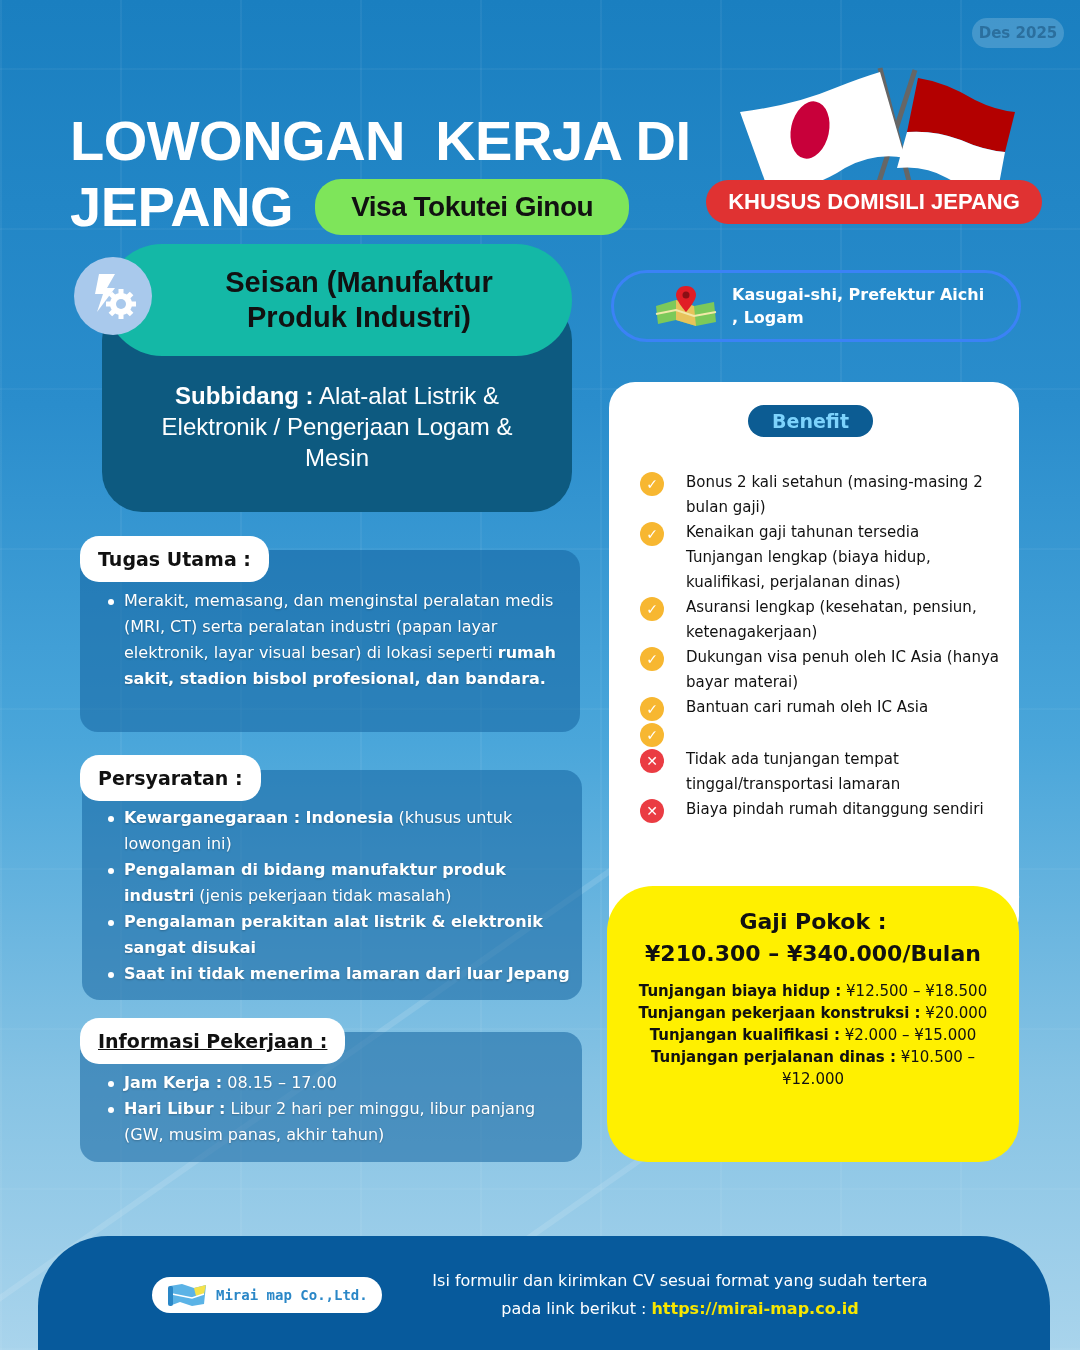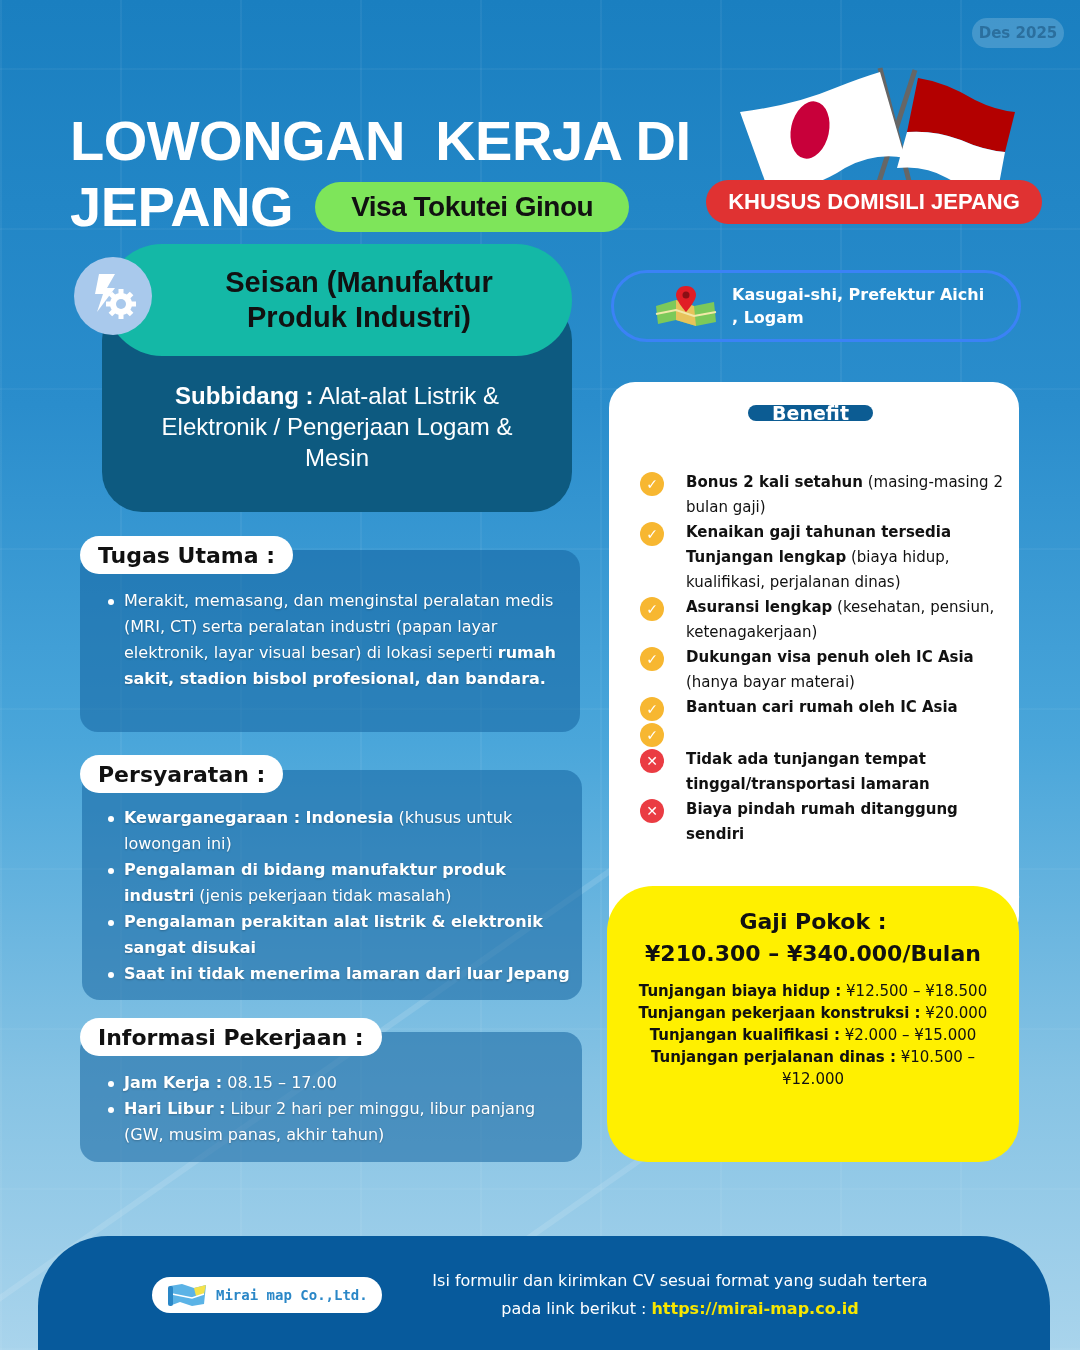--- a/index.html
+++ b/index.html
@@ -30,21 +30,21 @@
     font-weight: bold; font-size: 15px; display: flex; align-items: center; justify-content: center;
   }
 
   .title {
     left: 70px; top: 108px; font-family: "Liberation Sans", sans-serif;
     font-weight: bold; font-size: 56px; line-height: 66px; color: #fff; letter-spacing: -0.5px;
   }
   .title .line2 { display: flex; align-items: center; gap: 22px; }
   .visa-pill {
     background: #7ee55a; color: #111; border-radius: 26px;
-    font-size: 28px; font-weight: bold; height: 50px; padding: 0 36px;
+    font-size: 28px; font-weight: bold; height: 56px; padding: 0 36px;
     display: flex; align-items: center; letter-spacing: -0.5px;
   }
 
   .flags { left: 735px; top: 60px; width: 290px; height: 140px; }
   .domisili {
     left: 706px; top: 180px; width: 336px; height: 44px; border-radius: 22px;
     background: #e03232; color: #fff; font-weight: bold; font-size: 22px;
     display: flex; align-items: center; justify-content: center;
     font-family: "Liberation Sans", sans-serif;
   }
@@ -73,52 +73,52 @@
   .loc-pill {
     left: 611px; top: 270px; width: 410px; height: 72px; border-radius: 36px;
     border: 3px solid #3b82f6; display: flex; align-items: center; padding-left: 40px; gap: 14px;
   }
   .loc-text { font-weight: bold; font-size: 16px; line-height: 23px; color: #fff; }
 
   .benefit-card {
     left: 609px; top: 382px; width: 410px; height: 560px; border-radius: 26px; background: #fff;
   }
   .benefit-title {
-    left: 748px; top: 405px; width: 125px; height: 16px; border-radius: 16px;
-    background: #0c5c93; color: #ffffff; font-weight: bold; font-size: 19px;
+    left: 748px; top: 405px; width: 125px; height: 32px; border-radius: 16px;
+    background: #0c5c93; color: #7dd3fc; font-weight: bold; font-size: 19px;
     display: flex; align-items: center; justify-content: center;
   }
   .benefit-list {
     left: 640px; top: 470px; width: 370px; list-style: none; color: #111;
     font-size: 15px; line-height: 25px;
   }
   .benefit-list li { display: flex; align-items: flex-start; gap: 22px; }
   .benefit-list .ico {
     flex: 0 0 24px; width: 24px; height: 24px; border-radius: 50%; margin-top: 2px;
     display: flex; align-items: center; justify-content: center; color: #fff; font-weight: bold; font-size: 14px;
   }
   .ico.ok { background: #f7b731; }
   .ico.no { background: #ea3c43; }
-  .benefit-list b { font-weight: bold; margin-top: 48px; }
+  .benefit-list b { font-weight: normal; margin-top: 48px; }
 
   .salary-card {
     left: 607px; top: 886px; width: 412px; height: 276px; border-radius: 46px 46px 40px 40px;
     background: #fff000; color: #111; text-align: center; padding-top: 20px;
   }
   .salary-title { font-weight: bold; font-size: 22px; line-height: 32px; }
   .salary-range { font-weight: bold; font-size: 22px; line-height: 32px; margin-bottom: 10px; }
   .salary-detail { font-size: 15px; line-height: 22px; padding: 0 20px; }
   .salary-detail b { font-weight: bold; }
 
   .section-box {
     background: rgba(20, 100, 160, 0.55); border-radius: 18px;
   }
   .section-label {
-    background: #fff; color: #111; font-weight: bold; font-size: 22px;
-    height: 38px; border-radius: 19px; display: flex; align-items: center; padding: 0 18px;
+    background: #fff; color: #111; font-weight: bold; font-size: 19px;
+    height: 46px; border-radius: 19px; display: flex; align-items: center; padding: 0 18px;
   }
   .section-list {
     list-style: none; font-size: 16px; line-height: 26px; color: #fff;
     text-shadow: 0 1px 2px rgba(0,0,0,0.25);
   }
   .section-list li { position: relative; padding-left: 20px; }
   .section-list li::before {
     content: ""; position: absolute; left: 4px; top: 11px; width: 6px; height: 6px; border-radius: 50%; background: #fff;
   }
   .section-list b { font-weight: bold; }
@@ -263,21 +263,21 @@
 <div class="abs section-box" style="left:82px; top:770px; width:500px; height:230px;"></div>
 <div class="abs section-label" style="left:80px; top:755px;">Persyaratan :</div>
 <ul class="abs section-list" style="left:104px; top:805px; width:470px;">
   <li><b>Kewarganegaraan : Indonesia</b><span> (khusus untuk lowongan ini)</span></li>
   <li><b>Pengalaman di bidang manufaktur produk industri</b><span> (jenis pekerjaan tidak masalah)</span></li>
   <li><b>Pengalaman perakitan alat listrik &amp; elektronik sangat disukai</b></li>
   <li><b>Saat ini tidak menerima lamaran dari luar Jepang</b></li>
 </ul>
 
 <div class="abs section-box" style="left:80px; top:1032px; width:502px; height:130px;"></div>
-<div class="abs section-label" style="left:80px; top:1018px;">Informasi Pekerjaan :</div>
+<div class="abs section-label" style="left:80px; top:1018px;text-decoration:underline;">Informasi Pekerjaan :</div>
 <ul class="abs section-list" style="left:104px; top:1070px; width:460px;">
   <li><b>Jam Kerja :</b><span> 08.15 – 17.00</span></li>
   <li><b>Hari Libur :</b><span> Libur 2 hari per minggu, libur panjang (GW, musim panas, akhir tahun)</span></li>
 </ul>
 
 <div class="abs footer"></div>
 <div class="abs logo-pill">
   <svg width="40" height="26" viewBox="0 0 40 26">
     <path d="M2 4 L14 2 L26 6 L38 3 L36 22 L24 24 L12 20 L4 23 Z" fill="#5bb3e6"></path>
     <path d="M26 6 L38 3 L36 12 L28 14 Z" fill="#f4e24a"></path>

